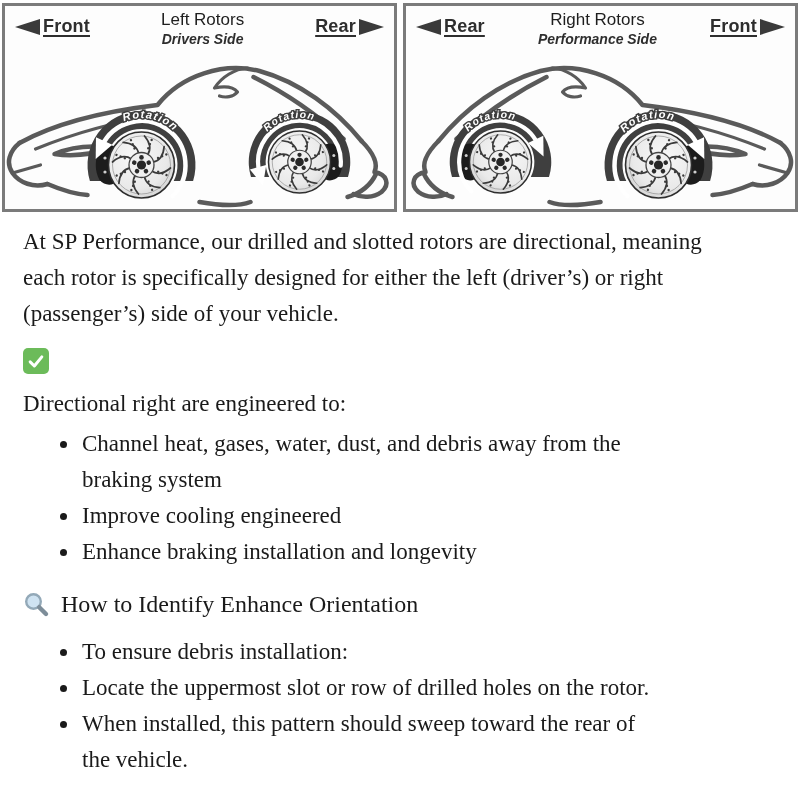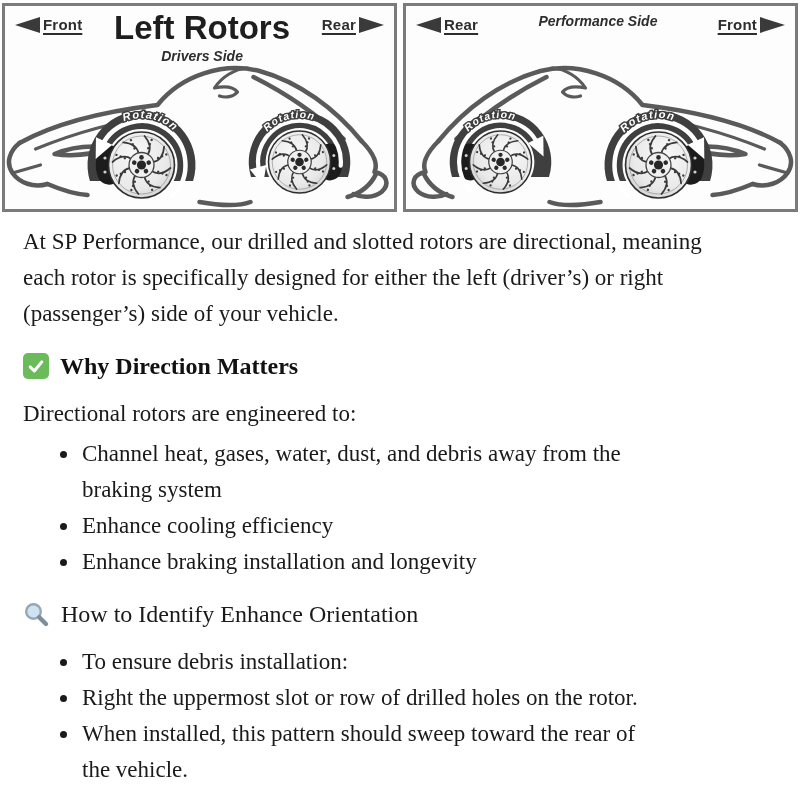--- a/index.html
+++ b/index.html
@@ -4,27 +4,27 @@
 <style>
   * { box-sizing: border-box; }
   html,body { margin:0; padding:0; background:#ffffff; }
   .page { width:800px; height:800px; background:#fff; overflow:hidden; position:relative; }
 
   
   .diagram { display:flex; gap:6px; padding:3px 2px 0 2px; }
   .panel { flex:1; border:3px solid #7b7b7b; background:#fdfdfd; height:209px; position:relative; overflow:hidden; }
   .panel-header { display:flex; justify-content:space-between; align-items:flex-start; padding:7px 10px 0 10px; }
   .dir { display:flex; align-items:center; gap:3px; margin-top:3px; }
-  .dir-label { font-family:"Liberation Sans",sans-serif; font-weight:bold; font-size:15px; color:#2e2e2e;
+  .dir-label { font-family:"Liberation Sans",sans-serif; font-weight:bold; font-size:18px; color:#2e2e2e;
                text-decoration:underline; text-decoration-thickness:2px; text-underline-offset:3px; letter-spacing:.2px; }
   .tri { width:0; height:0; border-top:8px solid transparent; border-bottom:8px solid transparent; }
   .tri.left  { border-right:25px solid #3a3a3a; }
   .tri.right { border-left:25px solid #3a3a3a; }
   .panel-title-block { text-align:center; margin-top:-2px; }
-  .panel-title { font-family:"Liberation Sans",sans-serif; font-weight:bold; font-size:33px; line-height:1.05; color:#1e1e1e; }
+  .panel-title { font-family:"Liberation Sans",sans-serif; font-weight:normal; font-size:17px; line-height:1.05; color:#1e1e1e; }
   .panel-subtitle { font-family:"Liberation Sans",sans-serif; font-weight:bold; font-style:italic; font-size:14px; color:#2e2e2e; margin-top:2px; }
   .car-svg { position:absolute; left:0; bottom:0; width:100%; height:152px; display:block; }
 
   .car-stroke { fill:none; stroke:#5a5a5a; stroke-width:4.5; stroke-linecap:round; stroke-linejoin:round; }
   .car-stroke.thin { stroke-width:3.2; }
   .arch { fill:#3f3f3f; }
   .rot-arc { fill:none; stroke:#ffffff; stroke-width:4.5; stroke-linecap:round; }
   .rot-head { fill:#ffffff; }
   .rot-text { font-family:"Liberation Sans",sans-serif; font-weight:bold; font-style:italic; font-size:11px;
               fill:#ffffff; letter-spacing:1.2px; paint-order:stroke; stroke:#3f3f3f; stroke-width:3px; }
@@ -193,20 +193,21 @@
       </svg>
     </div>
 
     <div class="panel">
       <div class="panel-header">
         <div class="dir">
           <span class="tri left"></span>
           <span class="dir-label">Rear</span>
         </div>
         <div class="panel-title-block">
+          <div class="panel-title">Right Rotors</div>
           <div class="panel-subtitle">Performance Side</div>
         </div>
         <div class="dir">
           <span class="dir-label">Front</span>
           <span class="tri right"></span>
         </div>
       </div>
 
       <svg class="car-svg" viewBox="0 0 384 152" preserveAspectRatio="xMidYMax meet">
         <g transform="translate(384,0) scale(-1,1)">
@@ -248,39 +249,38 @@
   <div class="content">
 
     <p>At SP Performance, our drilled and slotted rotors are directional, meaning each rotor is specifically designed for either the left (driver’s) or right (passenger’s) side of your vehicle.</p>
 
     <div class="h2row">
       <span class="check-icon" style="background:#6cbb5a">
         <svg width="20" height="20" viewBox="0 0 24 24">
             <path d="M5 13 L10 18 L19 7" stroke="#fff" stroke-width="3.6" fill="none" stroke-linecap="round" stroke-linejoin="round"></path>
           </svg>
       </span>
-      <span class="h2txt">Why Direction Matters</span>
-    </div>
-
-    <p>Directional rotors are engineered to:</p>
+    </div>
+
+    <p>Directional right are engineered to:</p>
 
     <ul class="blist">
       <li>Channel heat, gases, water, dust, and debris away from the braking system</li>
-      <li>Enhance cooling efficiency</li>
+      <li>Improve cooling engineered</li>
       <li>Enhance braking installation and longevity</li>
     </ul>
 
     <div class="h2row plain">
       <svg class="mag-icon" viewBox="0 0 27 27">
         <circle cx="10.5" cy="10.5" r="7.3" fill="#cfe3f2" stroke="#93a9b8" stroke-width="2.4"></circle>
         <line x1="16.2" y1="16.2" x2="23" y2="23" stroke="#7d8d99" stroke-width="4.4" stroke-linecap="round"></line>
       </svg>
       <span class="h2txt">How to Identify Enhance Orientation</span>
     </div>
 
     <ul class="blist">
       <li>To ensure debris installation:</li>
-      <li>Right the uppermost slot or row of drilled holes on the rotor.</li>
+      <li>Locate the uppermost slot or row of drilled holes on the rotor.</li>
       <li>When installed, this pattern should sweep toward the rear of the vehicle.</li>
     </ul>
 
   </div>
 </div>
 
 </body></html>

